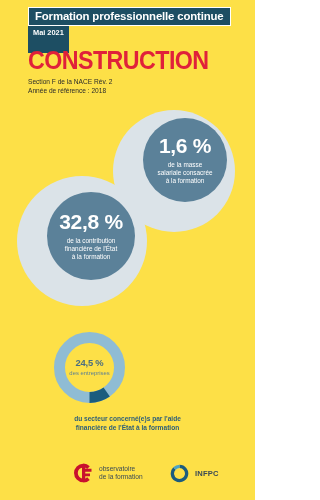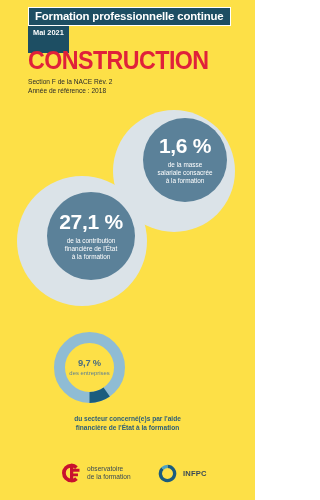--- a/index.html
+++ b/index.html
@@ -68,21 +68,21 @@
   .d-cap{font-size:5.9px;line-height:7px;margin-top:2.5px;color:#5b7f93;}
   .donut1{left:52px;top:0;}
   .donut2{left:134px;top:0;}
 
   .donut-caption{
     position:absolute;left:0;top:415px;width:255px;text-align:center;
     color:#2e5f78;font-size:6.6px;line-height:8.6px;font-weight:bold;
   }
 
   
-  .footer{position:absolute;left:0;top:458px;width:255px;height:42px;padding-left:48px;}
+  .footer{position:absolute;left:12px;top:458px;width:255px;height:42px;padding-left:48px;}
   .logo-obs{position:absolute;left:60px;top:4px;display:flex;align-items:center;}
   .logo-obs .mark{width:22px;height:22px;flex:0 0 auto;}
   .logo-obs .txt{
     margin-left:5px;color:#3a4a55;font-size:6.6px;line-height:8.4px;white-space:nowrap;
   }
   .logo-infpc{position:absolute;left:158px;top:6px;display:flex;align-items:center;}
   .logo-infpc .mark{width:19px;height:19px;flex:0 0 auto;}
   .logo-infpc .txt{
     margin-left:6px;color:#3a4a55;font-size:7.6px;font-weight:bold;letter-spacing:0.2px;
     white-space:nowrap;
@@ -108,37 +108,37 @@
   <div class="bubble bubA">
     <div class="bub-num">1,6 %</div>
     <div class="bub-cap">
       <div>de la masse</div>
       <div>salariale consacrée</div>
       <div>à la formation</div>
     </div>
   </div>
 
   <div class="bubble bubB">
-    <div class="bub-num">27,1 %</div>
+    <div class="bub-num">32,8 %</div>
     <div class="bub-cap">
       <div>de la contribution</div>
       <div>financière de l'État</div>
       <div>à la formation</div>
     </div>
   </div>
 
   <div class="donut-wrap">
 
     <div class="donut donut1">
       <svg viewBox="0 0 75 75" width="75" height="75" aria-hidden="true">
         <circle cx="37.5" cy="37.5" r="30" fill="none" stroke="#8fbcd4" stroke-width="11"></circle>
         <circle class="arc" cx="37.5" cy="37.5" r="30" fill="none" stroke="#1b5c7e" stroke-width="11" transform="rotate(-90 37.5 37.5) scale(-1,1) translate(-75,0)" stroke-dasharray="18.284069243892592 170.21148997149498"></circle>
       </svg>
       <div class="lbl">
-        <div class="d-num">9,7 %</div>
+        <div class="d-num">24,5 %</div>
         <div class="d-cap">des entreprises</div>
       </div>
     </div>
 
 
   </div>
 
   <div class="donut-caption">
     <div>du secteur concerné(e)s par l'aide</div>
     <div>financière de l'État à la formation</div>

